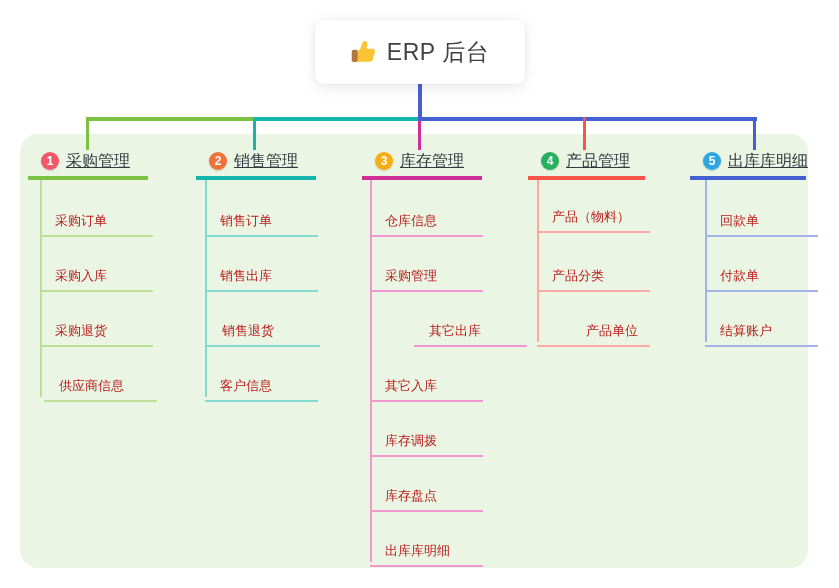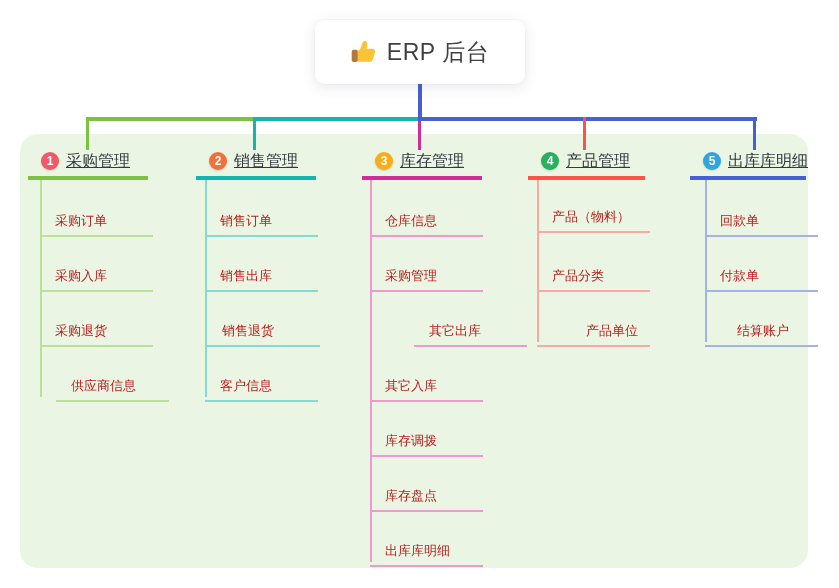--- a/index.html
+++ b/index.html
@@ -89,21 +89,21 @@
       </div>
       <div class="child-node" style="left: 40px; top: 200px; border-bottom: 2px solid rgb(188, 223, 154);">
         <span>采购订单</span>
       </div>
       <div class="child-node" style="left: 40px; top: 255px; border-bottom: 2px solid rgb(188, 223, 154); font-family: Liberation Mono, monospace;">
         <span>采购入库</span>
       </div>
       <div class="child-node" style="left: 40px; top: 310px; border-bottom: 2px solid rgb(188, 223, 154); text-align: right;">
         <span>采购退货</span>
       </div>
-      <div class="child-node" style="left: 56px; top: 365px; border-bottom: 2px solid rgb(188, 223, 154);">
+      <div class="child-node" style="left: 44px; top: 365px; border-bottom: 2px solid rgb(188, 223, 154);">
         <span>供应商信息</span>
       </div>
       <div class="branch-header" style="left: 196px; width: 107px;">
         <span class="badge" style="background: rgb(241, 113, 59);">2</span>
         <span class="branch-label">销售管理</span>
       </div>
       <div class="child-node" style="left: 205px; top: 200px; border-bottom: 2px solid rgb(132, 217, 211); font-family: Liberation Serif, serif;">
         <span>销售订单</span>
       </div>
       <div class="child-node" style="left: 205px; top: 255px; border-bottom: 2px solid rgb(132, 217, 211);">
@@ -156,17 +156,17 @@
       <div class="branch-header" style="left: 690px; width: 103px;">
         <span class="badge" style="background: rgb(44, 165, 224);">5</span>
         <span class="branch-label">出库库明细</span>
       </div>
       <div class="child-node" style="left: 705px; top: 200px; border-bottom: 2px solid rgb(162, 179, 234);">
         <span>回款单</span>
       </div>
       <div class="child-node" style="left: 705px; top: 255px; border-bottom: 2px solid rgb(162, 179, 234);">
         <span>付款单</span>
       </div>
-      <div class="child-node" style="left: 705px; top: 310px; border-bottom: 2px solid rgb(162, 179, 234); justify-content: center;">
+      <div class="child-node" style="left: 705px; top: 310px; border-bottom: 2px solid rgb(162, 179, 234);">
         <span>结算账户</span>
       </div>
     </div>
 </div>
 
 </body></html>

